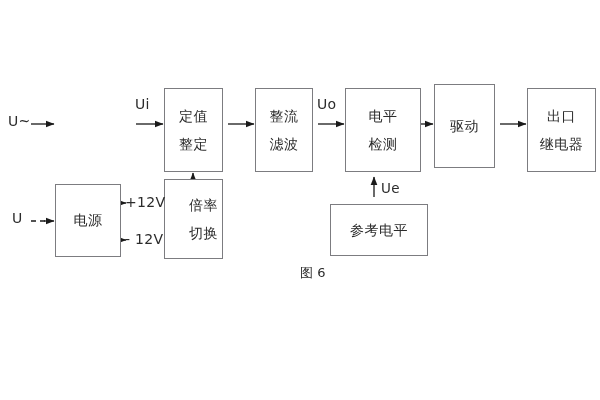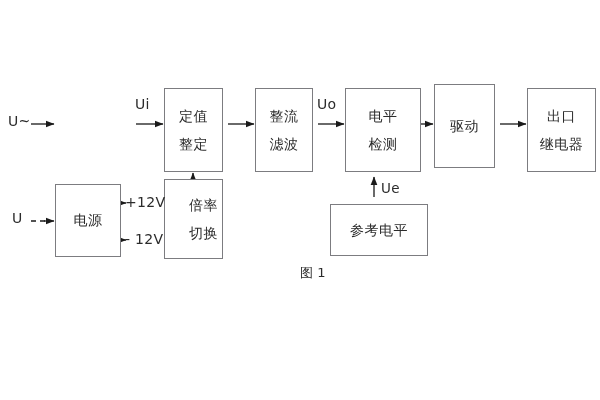--- a/index.html
+++ b/index.html
@@ -142,15 +142,15 @@
   <div class="lbl" style="left:135px; top:96px;">Ui</div>
 
   <div class="lbl" style="left:317px; top:96px;">Uo</div>
 
   <div class="lbl vlabel" style="left:381px; top:180px;">Ue</div>
 
   <div class="lbl" style="left:125px; top:194px;">+12V</div>
 
   <div class="lbl" style="left:125px; top:231px;">- 12V</div>
 
-  <div class="caption" style="left:300px; top:264px;">图 1</div>
+  <div class="caption" style="left:300px; top:264px;">图 6</div>
 
 </div>
 
 </body></html>

